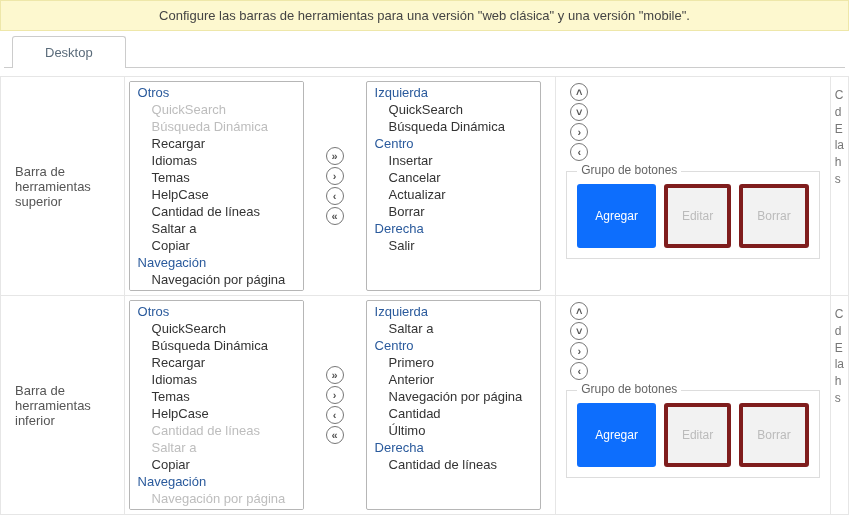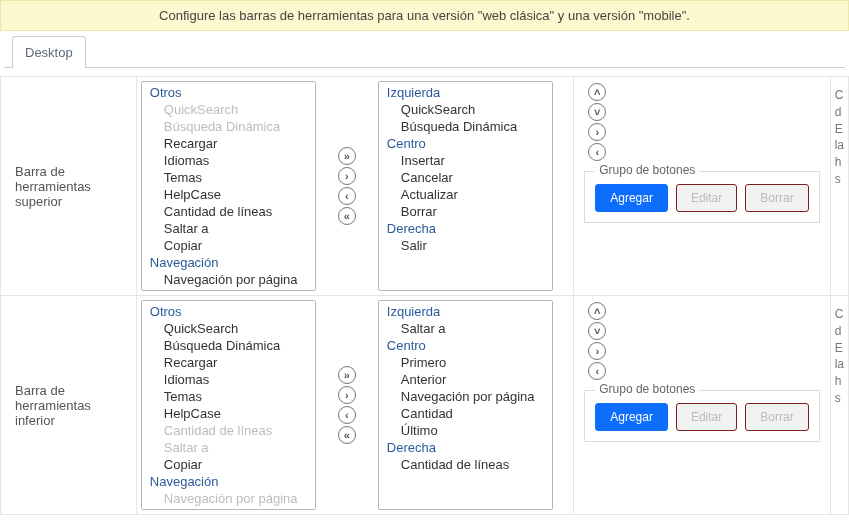--- a/index.html
+++ b/index.html
@@ -1,38 +1,38 @@
 <!DOCTYPE html>
 <html><head>
 <meta charset="utf-8">
 <style>
   * { box-sizing: border-box; margin: 0; padding: 0; }
   body { font-family: Arial, Helvetica, sans-serif; font-size: 13px; color: #333; background: #fff; }
   .banner { background: #fdf8cf; border: 1px solid #eee7a9; padding: 7px; text-align: center; color: #444; font-size: 13px; }
   .tabs-wrap { margin: 4px 4px 0 4px; }
   .tabs { display: flex; border-bottom: 1px solid #ccc; padding-left: 8px; }
-  .tab { padding: 8px 12px; font-size: 13px; color: #5a6b7a; cursor: pointer; border: 1px solid transparent; border-bottom: none; position: relative; top: 1px; background: #fff; }
+  .tab { padding: 8px 32px; font-size: 13px; color: #5a6b7a; cursor: pointer; border: 1px solid transparent; border-bottom: none; position: relative; top: 1px; background: #fff; }
   .tab.active { border-color: #ccc; background: #fff; border-radius: 3px 3px 0 0; }
   .cfg-table { width: 100%; border-collapse: collapse; margin-top: 8px; }
   .cfg-table td { border: 1px solid #e6e6e6; padding: 10px; vertical-align: top; }
   .row-label { width: 205px; color: #555; font-size: 13px; vertical-align: middle !important; padding-left: 14px !important; margin-top: 43px; }
   .picker-cell { width: 470px; padding: 4px !important; }
   .picker { display: flex; gap: 20px; }
   .list { width: 175px; height: 210px; border: 1px solid #b6b6b6; border-radius: 2px; overflow-y: scroll; overflow-x: hidden; background: #fff; position: relative; }
   .list-inner { padding: 2px 0; }
   .li-cat { color: #2a5a9c; padding: 1px 8px; cursor: default; font-size: 13px; }
   .li-item { padding: 1px 8px 1px 22px; cursor: default; color: #333; font-size: 13px; white-space: nowrap; }
   .li-item.disabled { color: #bdbdbd; }
   .arrows { display: flex; flex-direction: column; justify-content: center; gap: 2px; width: 22px; align-items: center; }
   .arrow-btn { width: 18px; height: 18px; border: 1.5px solid #777; border-radius: 50%; display: flex; align-items: center; justify-content: center; font-size: 11px; color: #555; background: #fff; cursor: pointer; line-height: 1; font-family: Arial; font-weight: bold; }
   .group-cell { padding: 6px 10px !important; }
   .group-arrows { display: flex; flex-direction: column; gap: 2px; margin-bottom: 10px; margin-left: 4px; }
   .fieldset { border: 1px solid #ddd; padding: 12px 10px 10px 10px; margin-top: 4px; position: relative; display: flex; gap: 8px; }
   .fieldset-label { position: absolute; top: -9px; left: 10px; background: #fff; padding: 0 4px; font-size: 12px; color: #666; }
-  .btn { padding: 6px 14px; font-size: 12px; border-radius: 3px; cursor: pointer; border: 1px solid #7f1d1d; background: #fff; color: #999; }
+  .btn { padding: 21px 14px; font-size: 12px; border-radius: 3px; cursor: pointer; border: 4px solid #7f1d1d; background: #fff; color: #999; }
   .btn.primary { background: #0d6efd; border-color: #0d6efd; color: #fff; cursor: pointer; }
   .btn.disabled { background: #f2f2f2; color: #bbb; cursor: default; }
   .cut-col { width: 18px; padding: 10px 4px !important; font-size: 12px; color: #777; line-height: 1.4; overflow: hidden; }
 </style>
 </head>
 <body>
 
 <div class="banner">Configure las barras de herramientas para una versión "web clásica" y una versión "mobile".</div>
 
 <div class="tabs-wrap">

